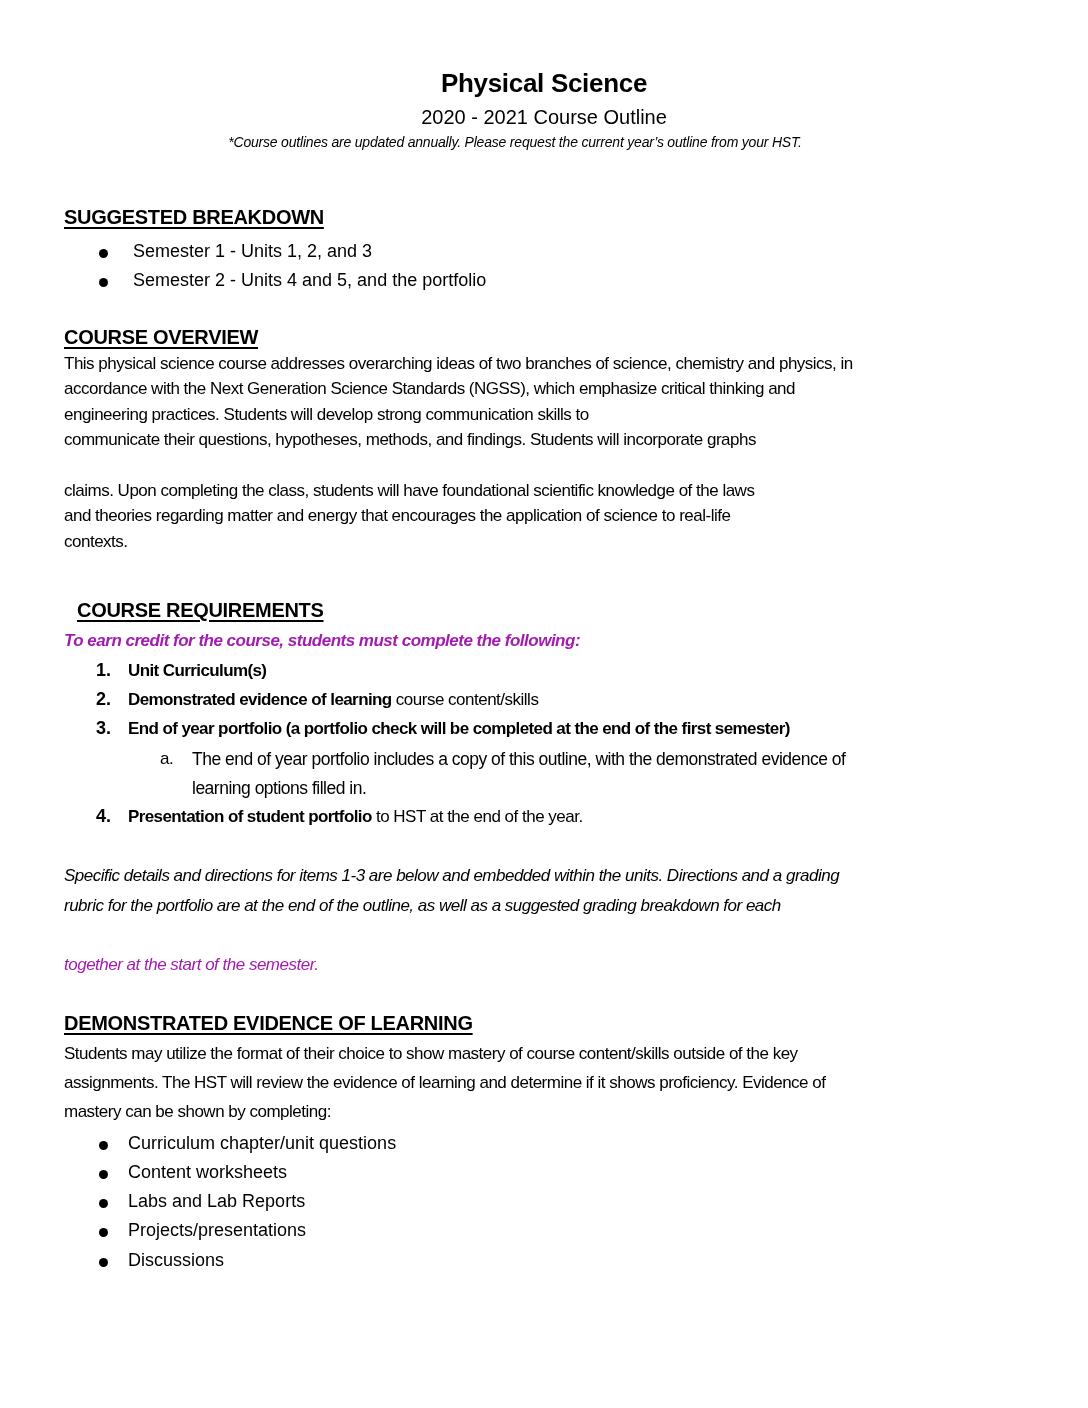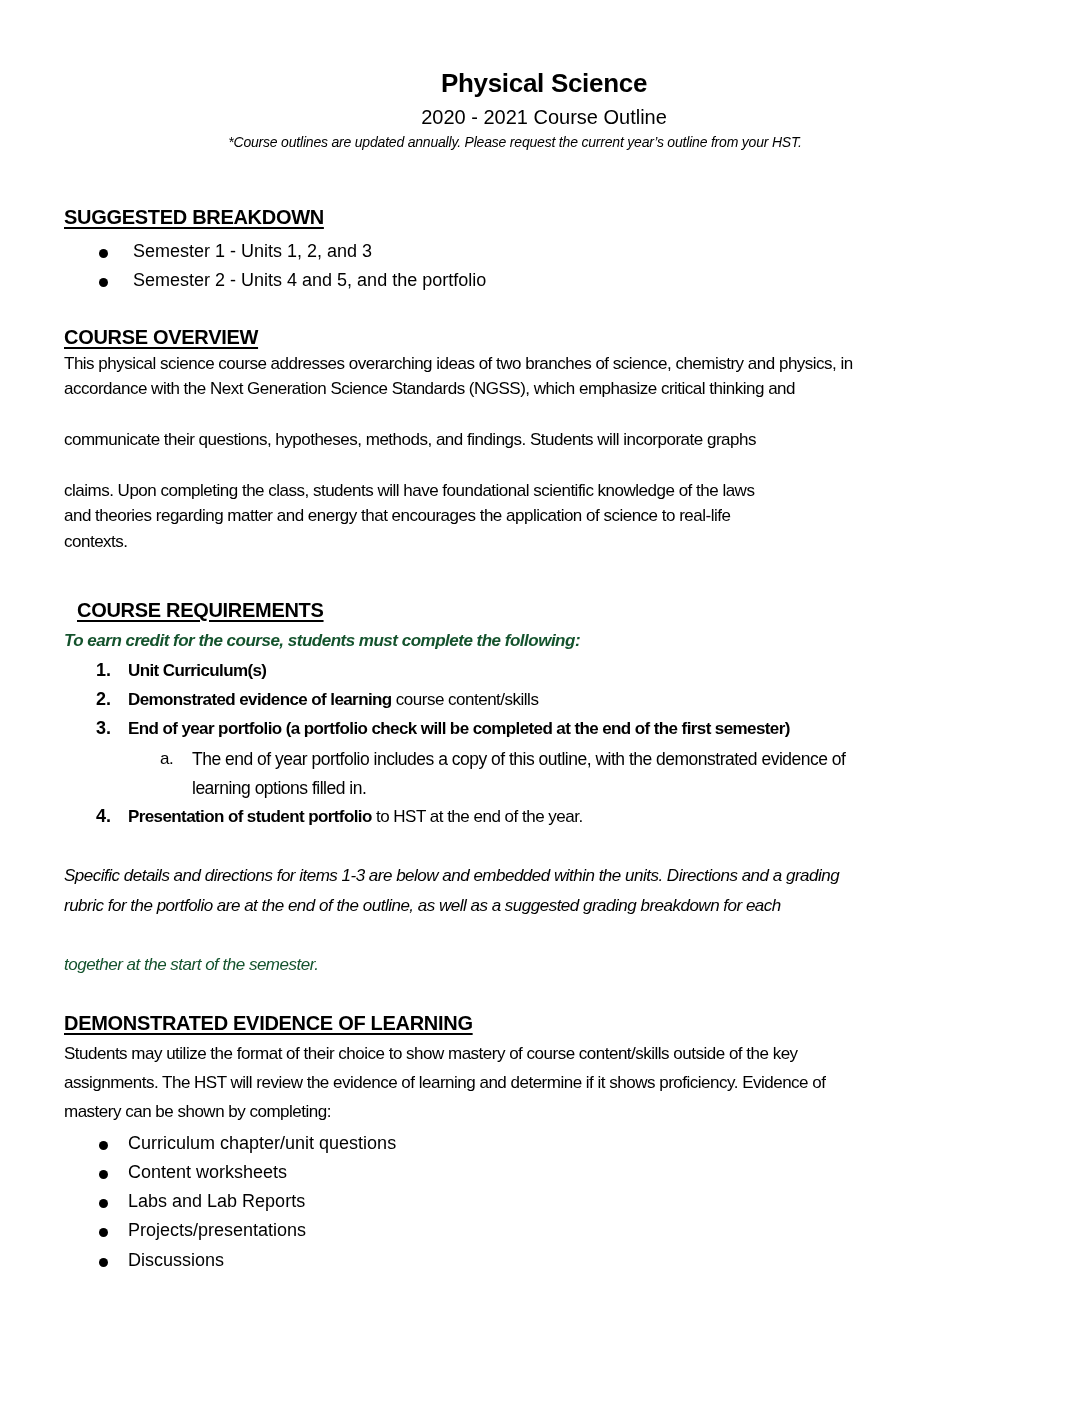--- a/index.html
+++ b/index.html
@@ -56,21 +56,21 @@
       position: absolute;
       font-size: 18px;
       white-space: nowrap;
     }
     .bullet-dot {
       position: absolute;
       width: 9px; height: 9px; border-radius: 50%;
       background: #000;
     }
 
-    .red { color: #14532d; }
+    .red { color: #a21caf; }
     .italic { font-style: italic; }
     .bold { font-weight: bold; }
 
     .req-num {
       position: absolute;
       font-size: 18px; font-weight: bold;
     }
     .req-text {
       position: absolute;
       font-size: 17px;
@@ -95,20 +95,21 @@
     <span style="position:absolute; left:34px; top:0;">Semester 1 - Units 1, 2, and 3</span>
   </div>
   <div class="bullet-row" style="left:99px; top:270px;">
     <span class="bullet-dot" style="left:0; top:8px;"></span>
     <span style="position:absolute; left:34px; top:0;">Semester 2 - Units 4 and 5, and the portfolio</span>
   </div>
 
   <div class="abs heading" style="top:326px;">COURSE OVERVIEW</div>
   <div class="abs body-text" style="top:354px;">This physical science course addresses overarching ideas of two branches of science, chemistry and physics, in</div>
   <div class="abs body-text" style="top:379px;">accordance with the Next Generation Science Standards (NGSS), which emphasize critical thinking and</div>
+  <div class="abs body-text" style="top:405px;">engineering practices. Students will develop strong communication skills to</div>
   <div class="abs body-text" style="top:430px;">communicate their questions, hypotheses, methods, and findings. Students will incorporate graphs</div>
   <div class="abs body-text" style="top:481px;">claims. Upon completing the class, students will have foundational scientific knowledge of the laws</div>
   <div class="abs body-text" style="top:506px;">and theories regarding matter and energy that encourages the application of science to real-life</div>
   <div class="abs body-text" style="top:532px;">contexts.</div>
 
   <div class="abs heading" style="top:599px;margin-left:13px;">COURSE REQUIREMENTS</div>
   <div class="abs body-text red italic bold" style="top:631px; font-size:17px;">To earn credit for the course, students must complete the following:</div>
 
   <div class="req-num" style="left:96px; top:660px;">1.</div>
   <div class="req-text" style="left:128px; top:661px;">

